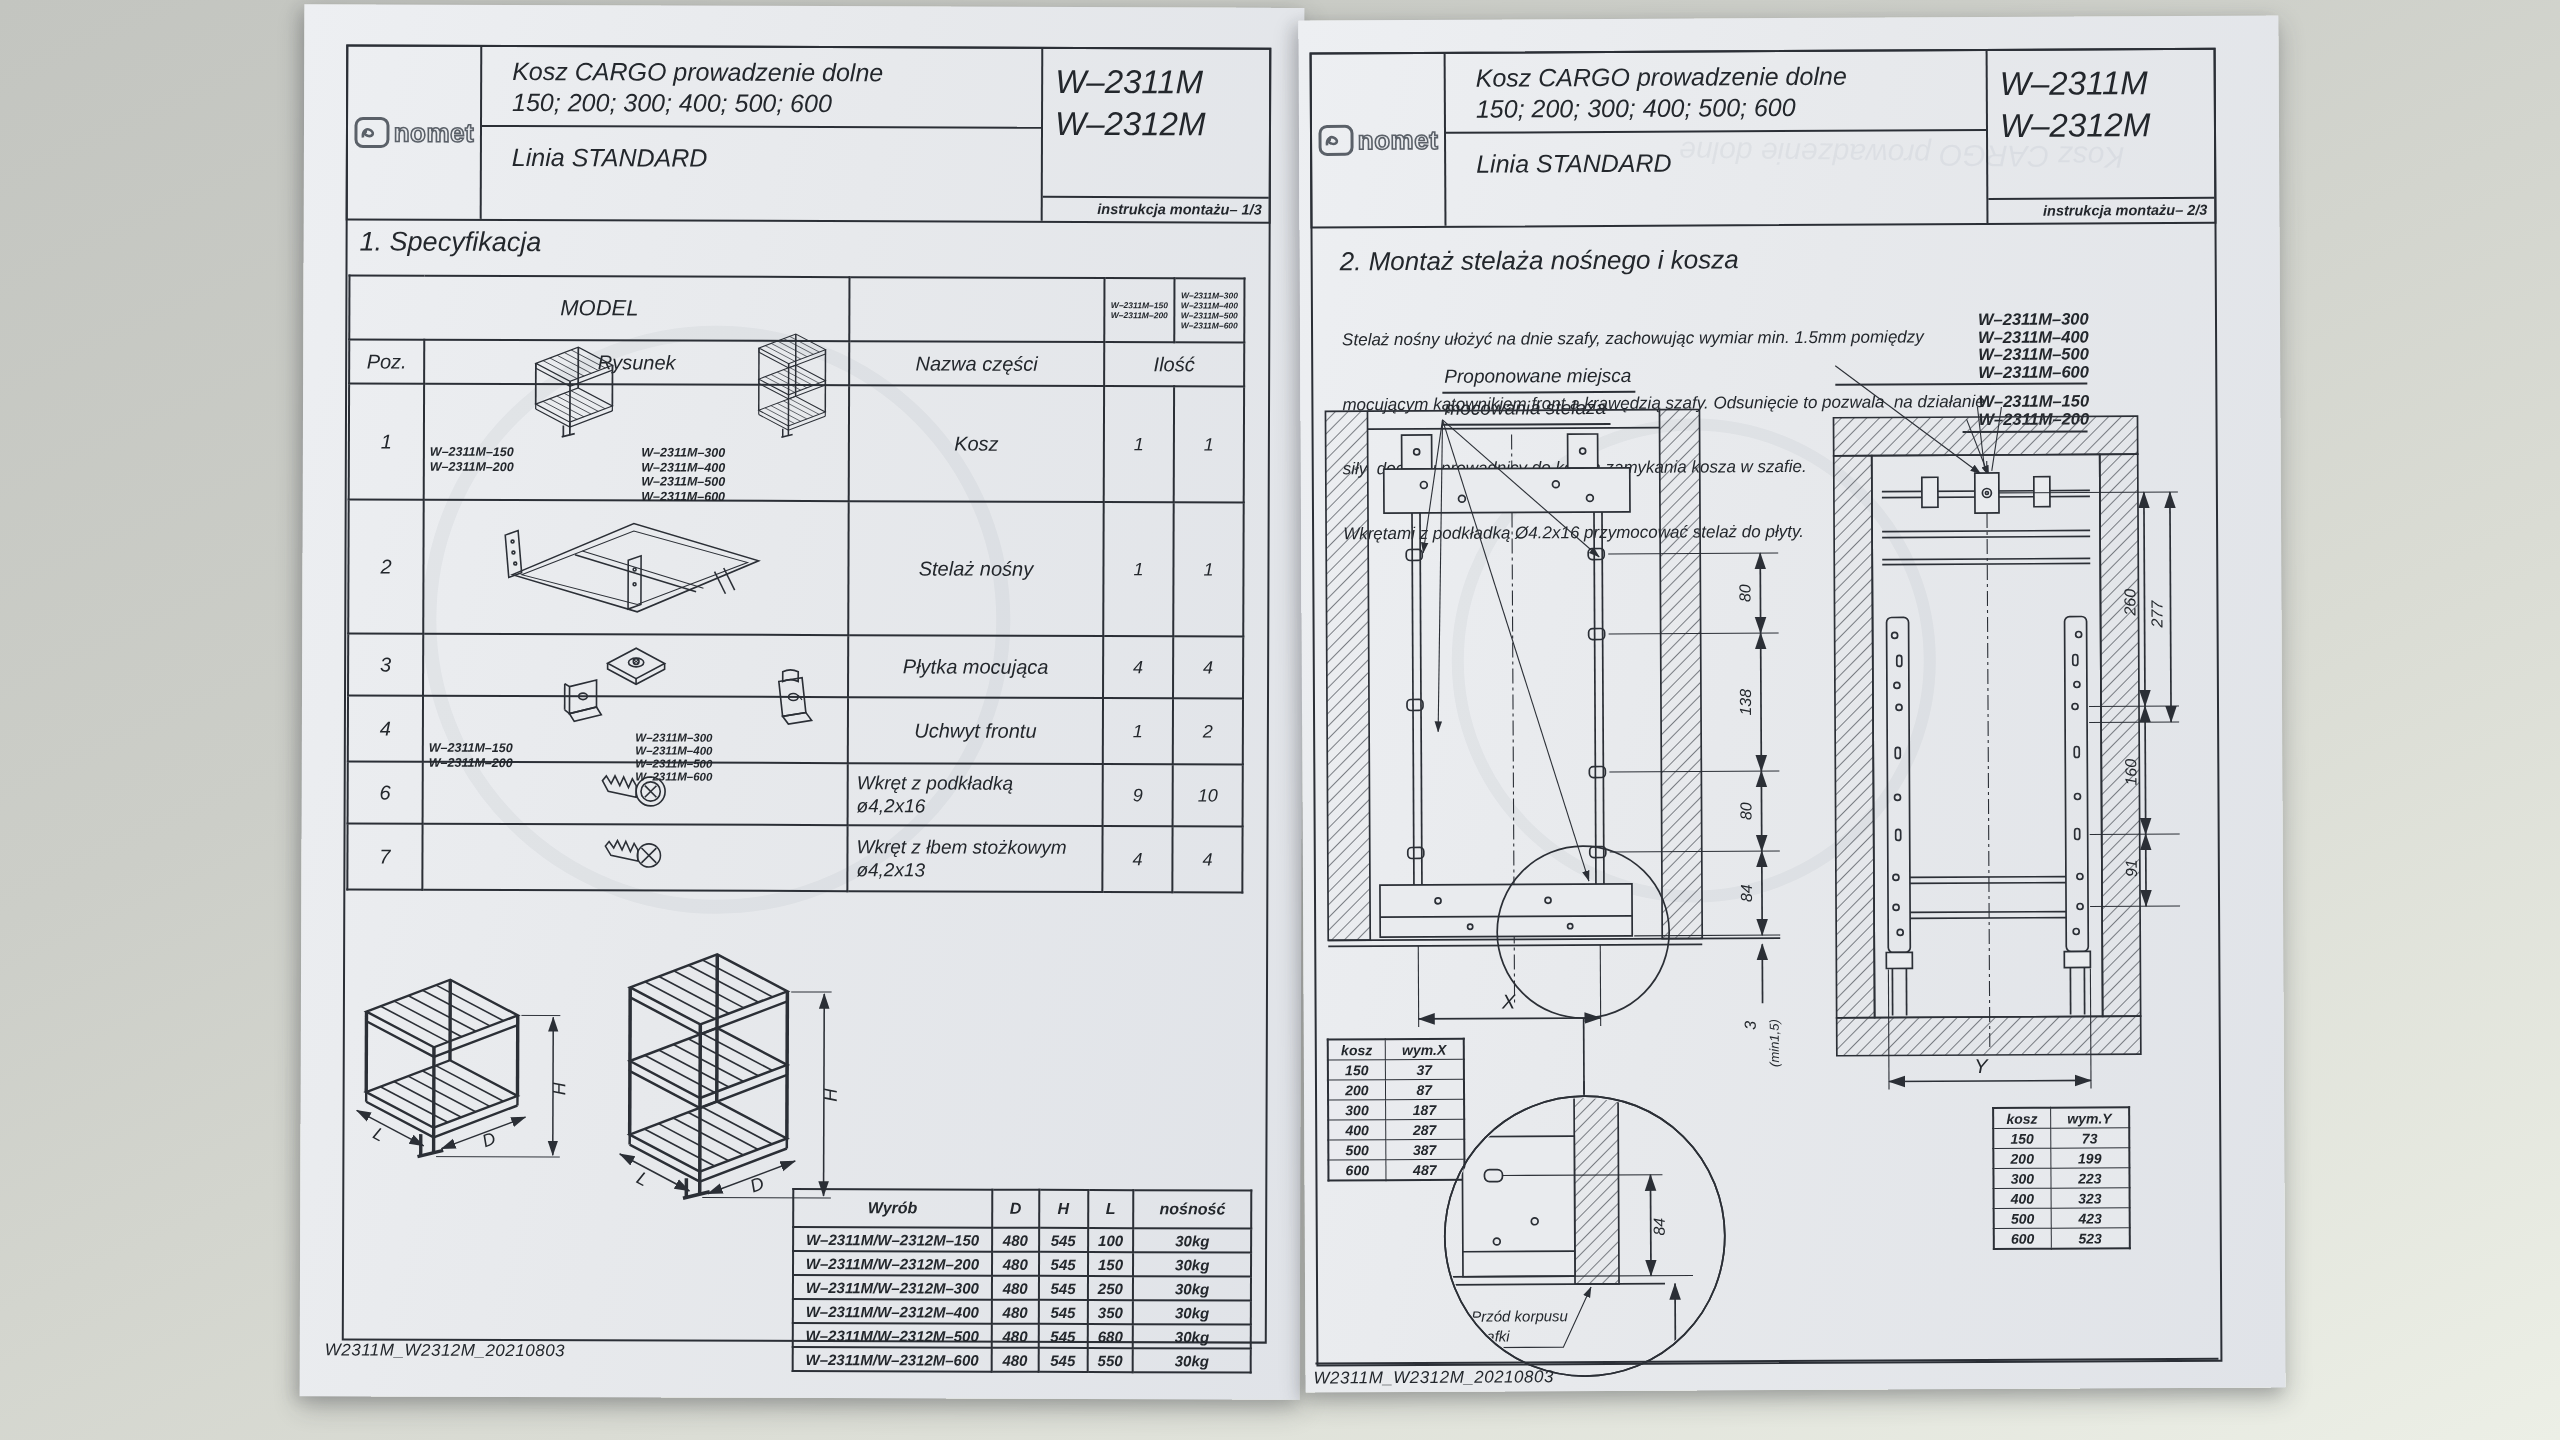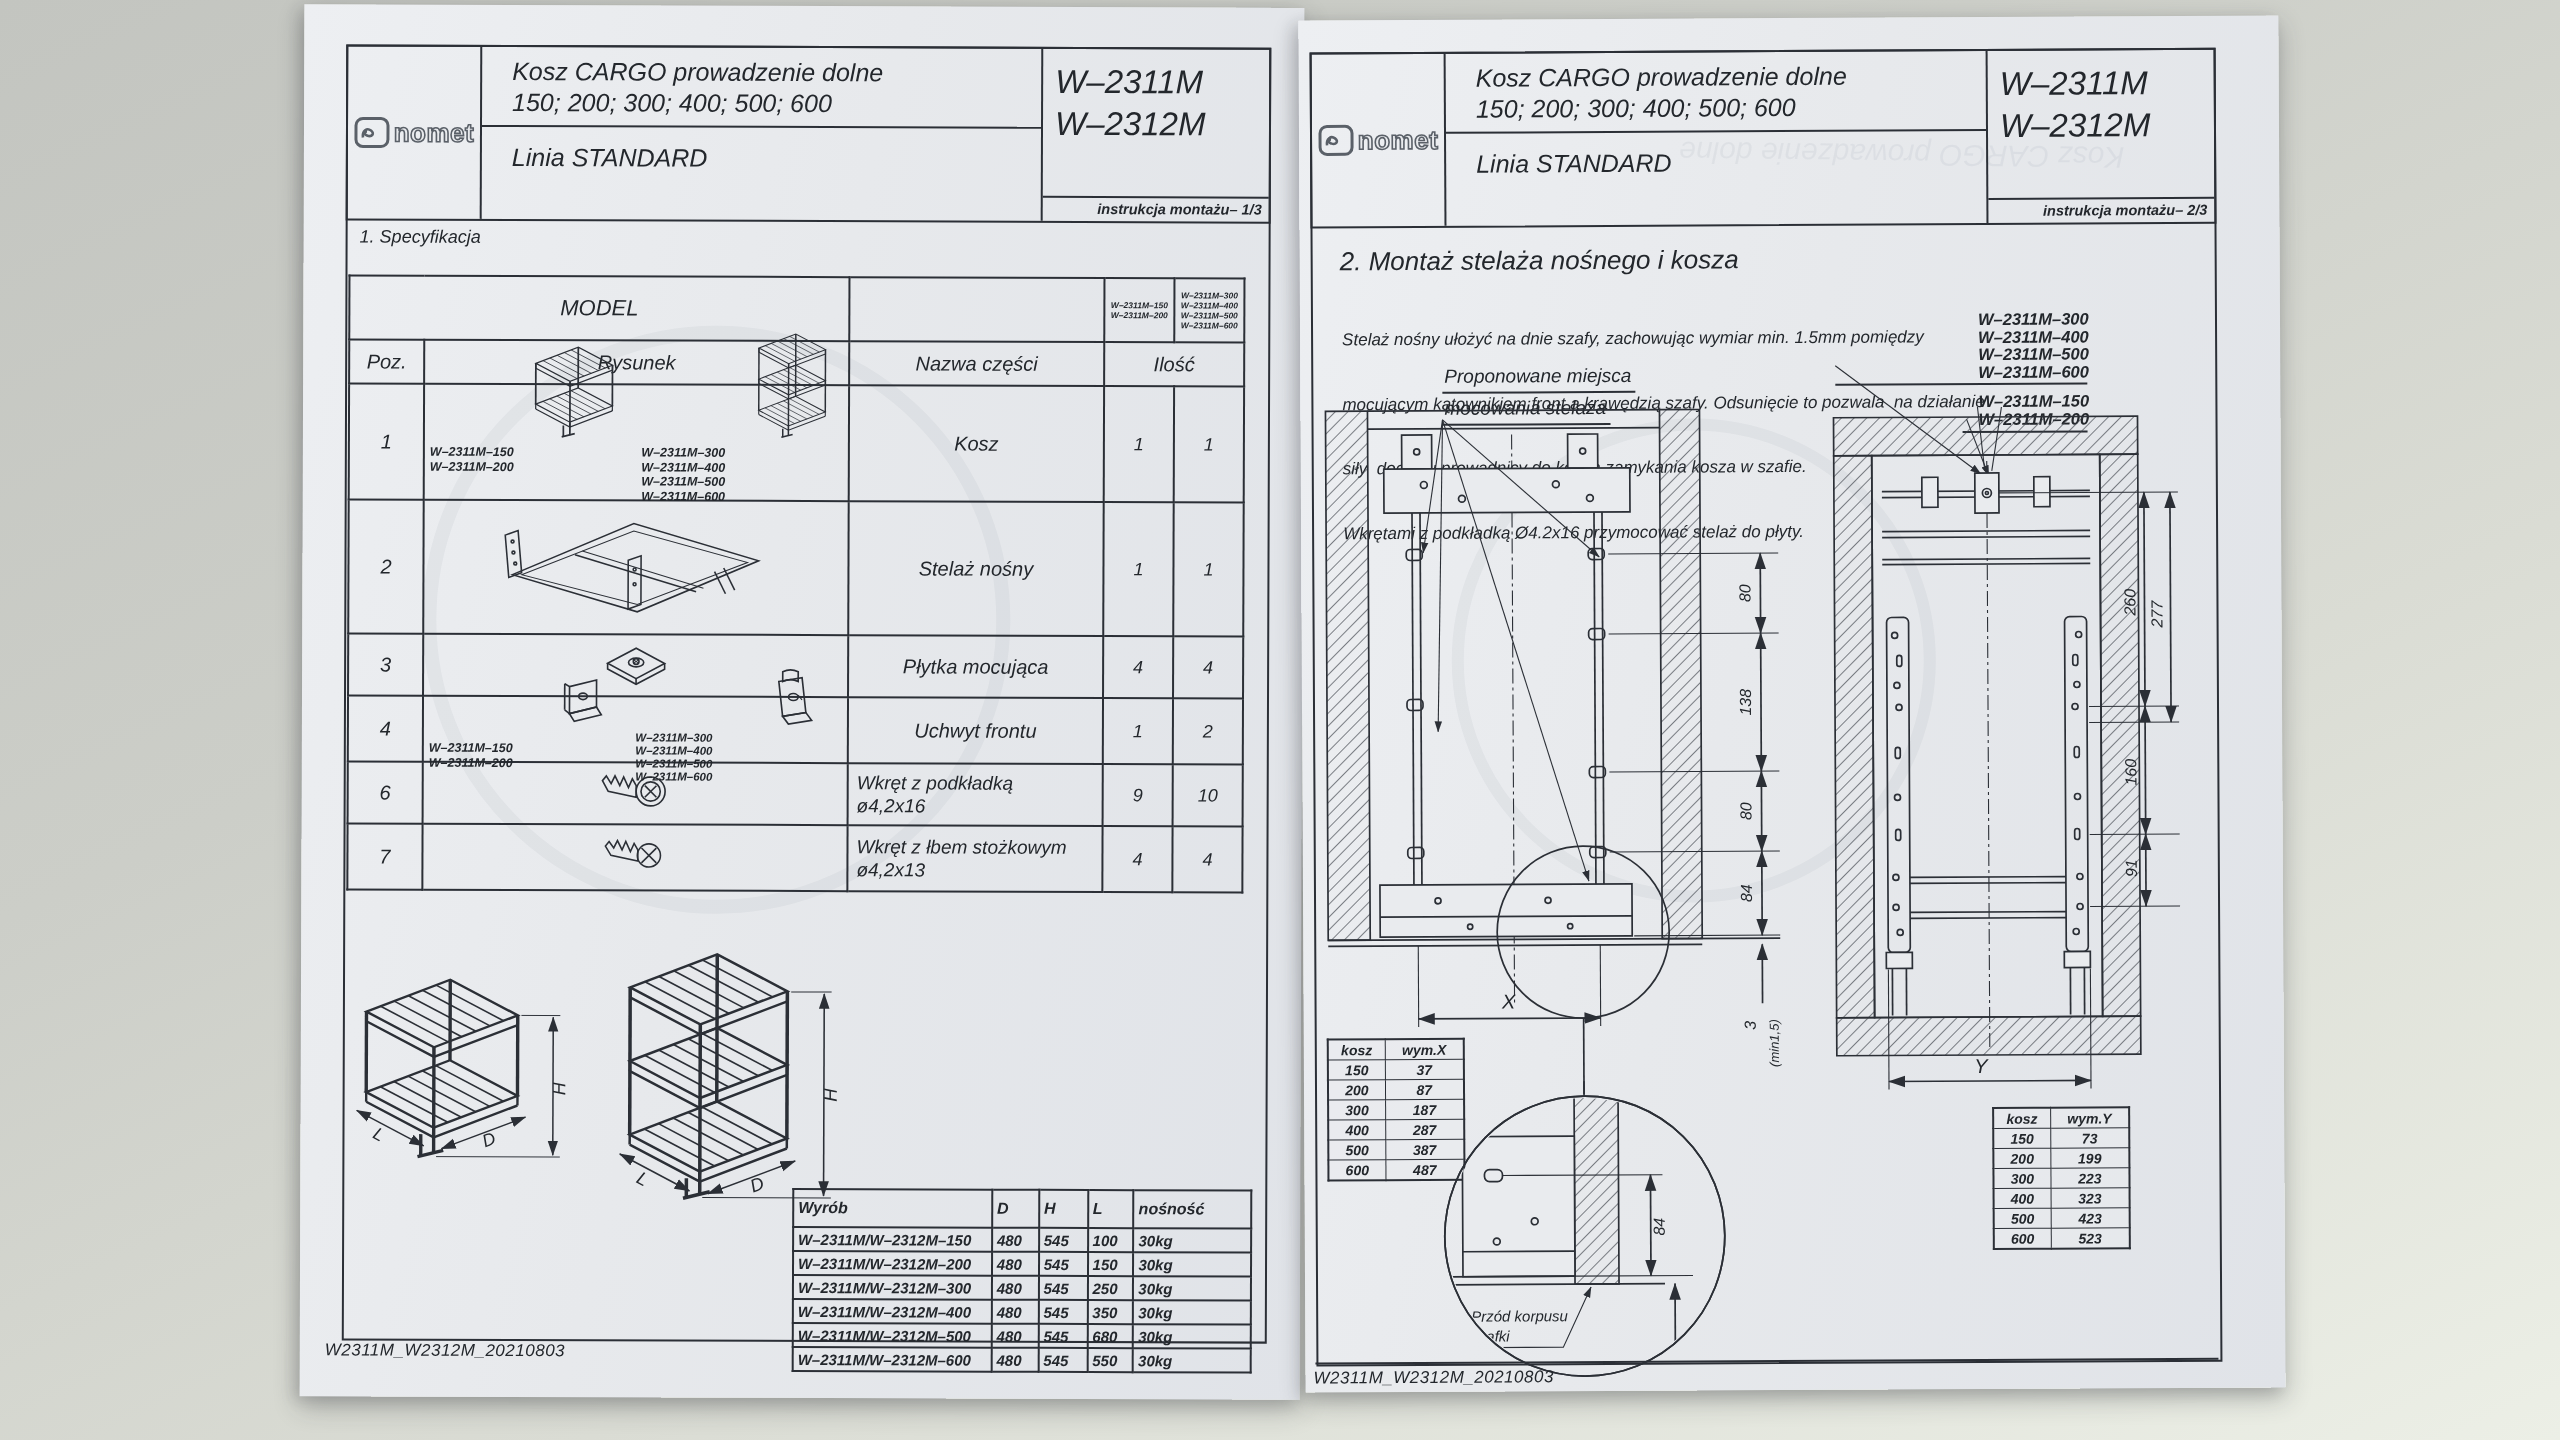--- a/index.html
+++ b/index.html
@@ -14,35 +14,35 @@
   
   .hdr{position:absolute;display:flex;border:2.5px solid #2b2f36;background:transparent;font-style:italic;}
   .hdr-logo{width:132px;border-right:2.5px solid #2b2f36;display:flex;align-items:center;justify-content:center;gap:4px;font-style:normal;}
   .brand{font-weight:800;font-size:26px;letter-spacing:.5px;color:#e8eaed;-webkit-text-stroke:1.6px #5a6068;}
   .hdr-mid{flex:1;display:flex;flex-direction:column;}
   .hdr-title{border-bottom:2.5px solid #2b2f36;padding:9px 0 7px 30px;font-size:25px;line-height:31px;}
   .hdr-sub{padding:16px 0 12px 30px;font-size:25px;flex:1;}
   .hdr-right{width:226px;border-left:2.5px solid #2b2f36;display:flex;flex-direction:column;}
   .hdr-models{flex:1;font-size:33px;line-height:42px;padding:12px 0 0 12px;}
   .hdr-note{border-top:2px solid #2b2f36;font-size:14.5px;font-weight:700;text-align:right;padding:3px 7px 4px 0;}
-  .sec-title{position:absolute;font-style:italic;font-size:18px;}
+  .sec-title{position:absolute;font-style:italic;font-size:27px;}
   
   table{border-collapse:collapse;}
   .spec{position:absolute;border:2.5px solid #2b2f36;font-style:italic;table-layout:fixed;}
   .spec td{border:2px solid #2b2f36;text-align:center;vertical-align:middle;font-size:20px;padding:0;}
   .spec .tiny{font-size:8.5px;line-height:10px;font-weight:600;text-align:center;}
   .spec .qty{font-size:18px;}
   .halves{display:flex;width:100%;height:100%;}
   .half{position:relative;flex:1;height:100%;}
   .varlbl{position:absolute;left:5px;top:3px;font-size:12.5px;line-height:14.5px;font-weight:600;text-align:left;white-space:nowrap;}
   .half svg{position:absolute;right:10px;bottom:2px;}
   .namecell-left{text-align:left !important;padding-left:8px !important;font-size:19px !important;line-height:23px;}
   
   .sizes{position:absolute;border:2.5px solid #2b2f36;font-style:italic;font-weight:600;font-size:15px;}
-  .sizes td{border:2px solid #2b2f36;padding:1px 4px;height:20px;}
+  .sizes td{border:2px solid #2b2f36;text-align:center;padding:1px 4px;height:20px;}
   .sizes tr.h td{height:34px;font-size:16px;}
   .koszt{position:absolute;border:2px solid #2b2f36;font-style:italic;font-weight:600;font-size:14px;background:rgba(233,235,238,.6);}
   .koszt td{border:1.8px solid #2b2f36;text-align:center;padding:0 4px;height:19px;}
   .footer{position:absolute;font-style:italic;font-size:17px;letter-spacing:.5px;}
   .bodytext{position:absolute;font-style:italic;font-size:17px;line-height:21.5px;white-space:pre-wrap;}
   .varblock{position:absolute;font-style:italic;font-weight:600;font-size:16.5px;line-height:17.5px;white-space:nowrap;}
   .callout{position:absolute;font-style:italic;font-size:19px;line-height:29px;}
   .callout div{border-bottom:2px solid #2b2f36;padding:0 4px 1px 2px;width:fit-content;}
   
   svg.tech line,svg.tech rect,svg.tech circle,svg.tech polygon,svg.tech polyline,svg.tech path,svg.tech ellipse{stroke:#2b2f36;stroke-width:1.7;fill:none;}

